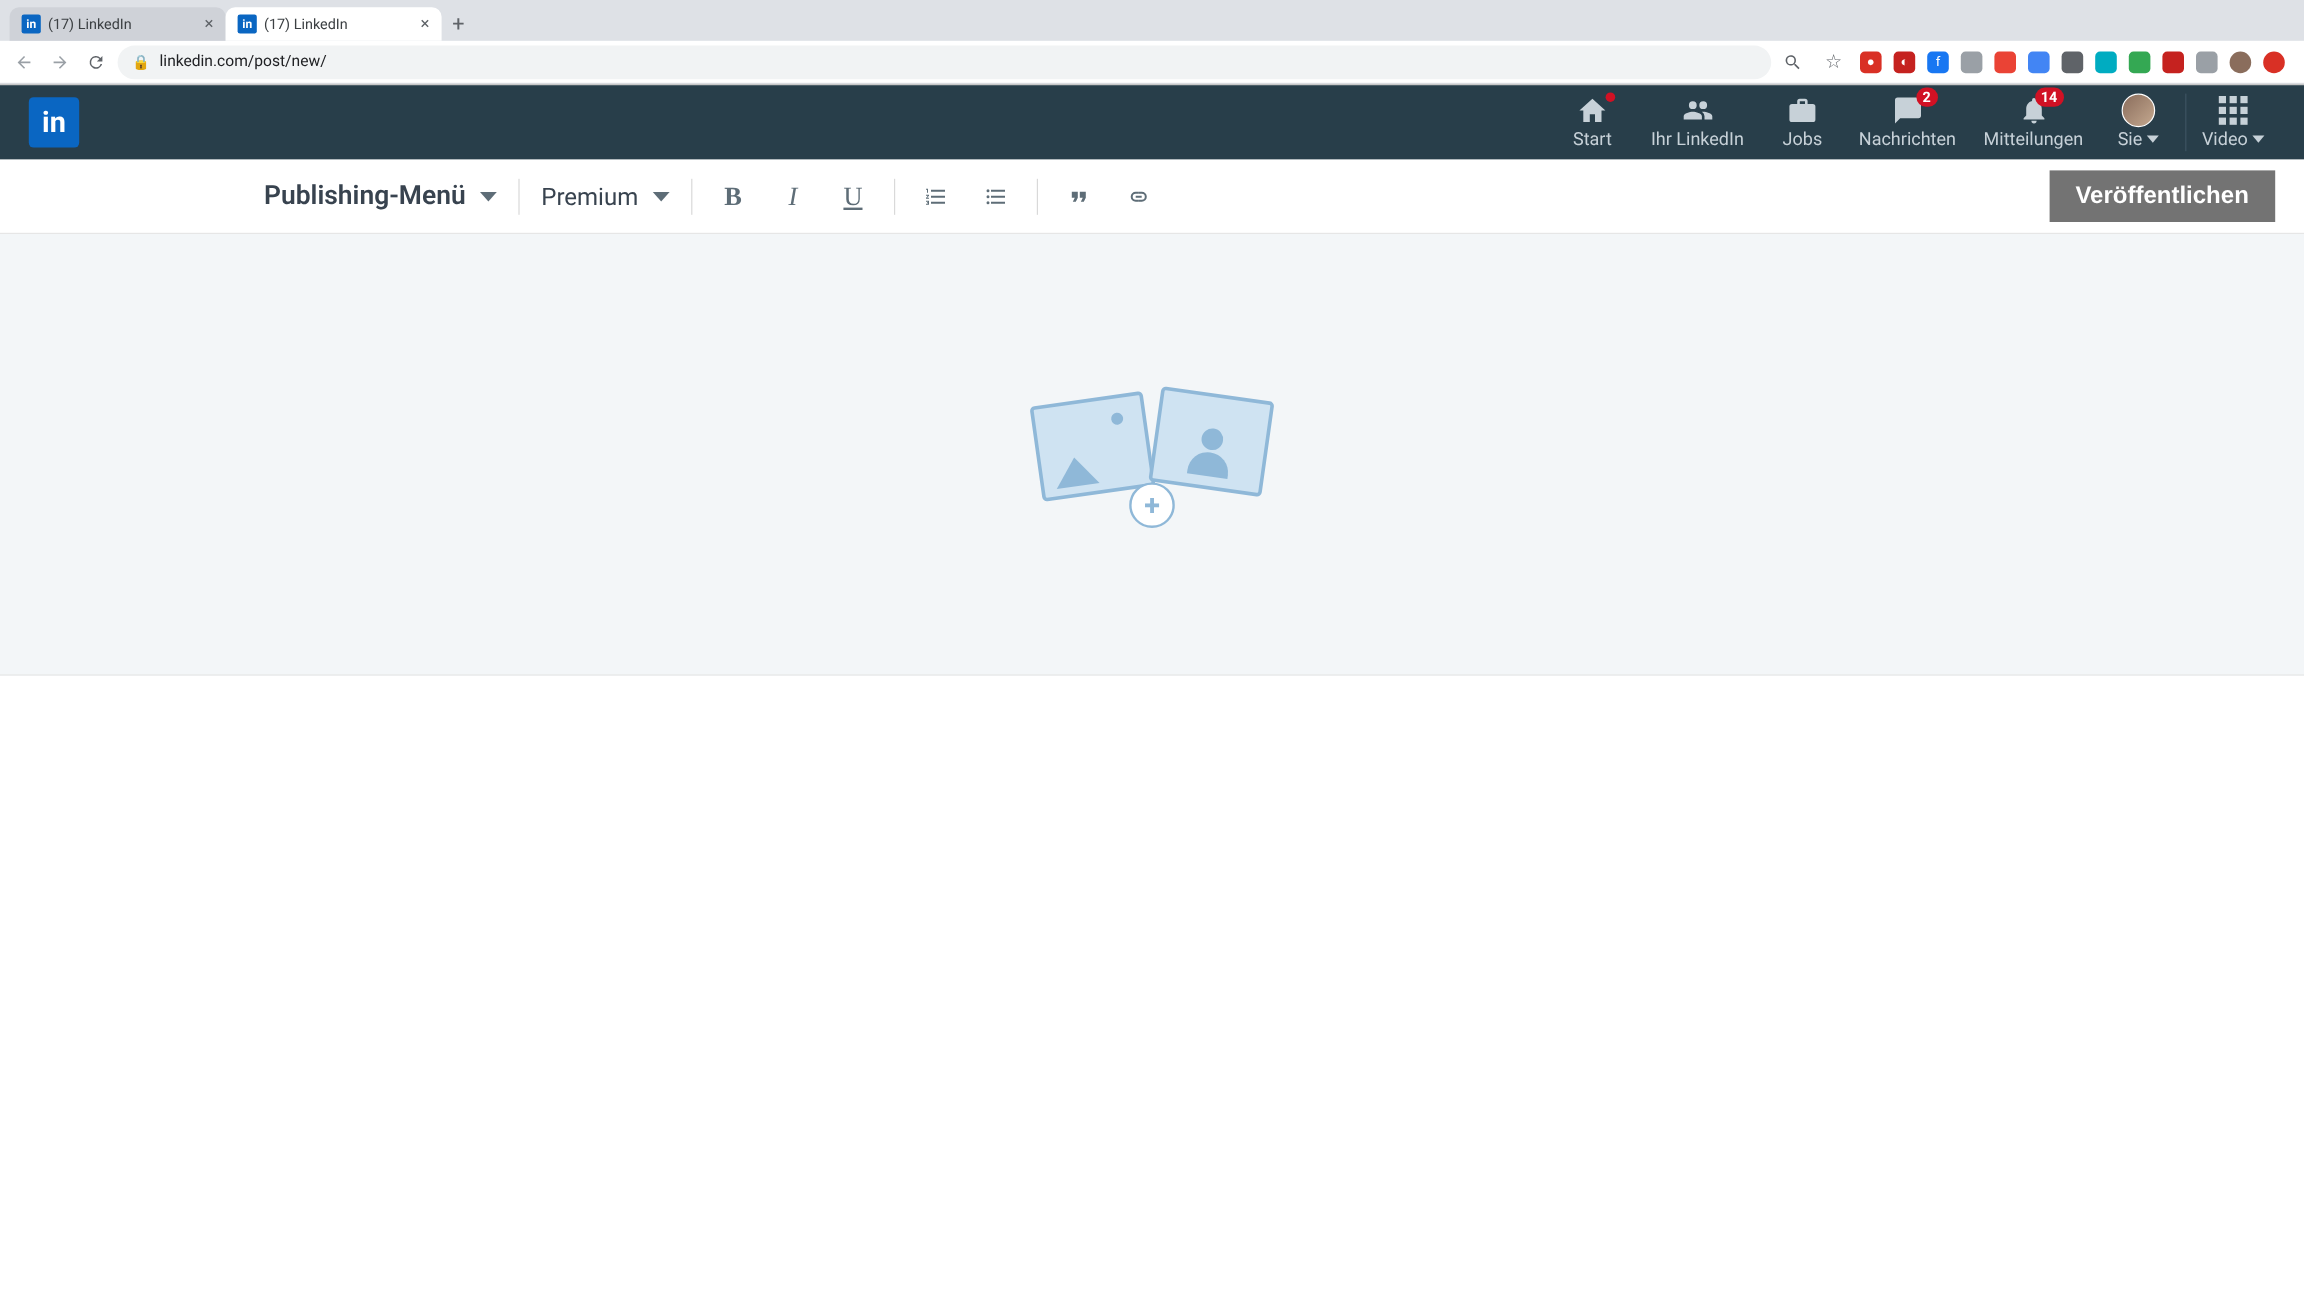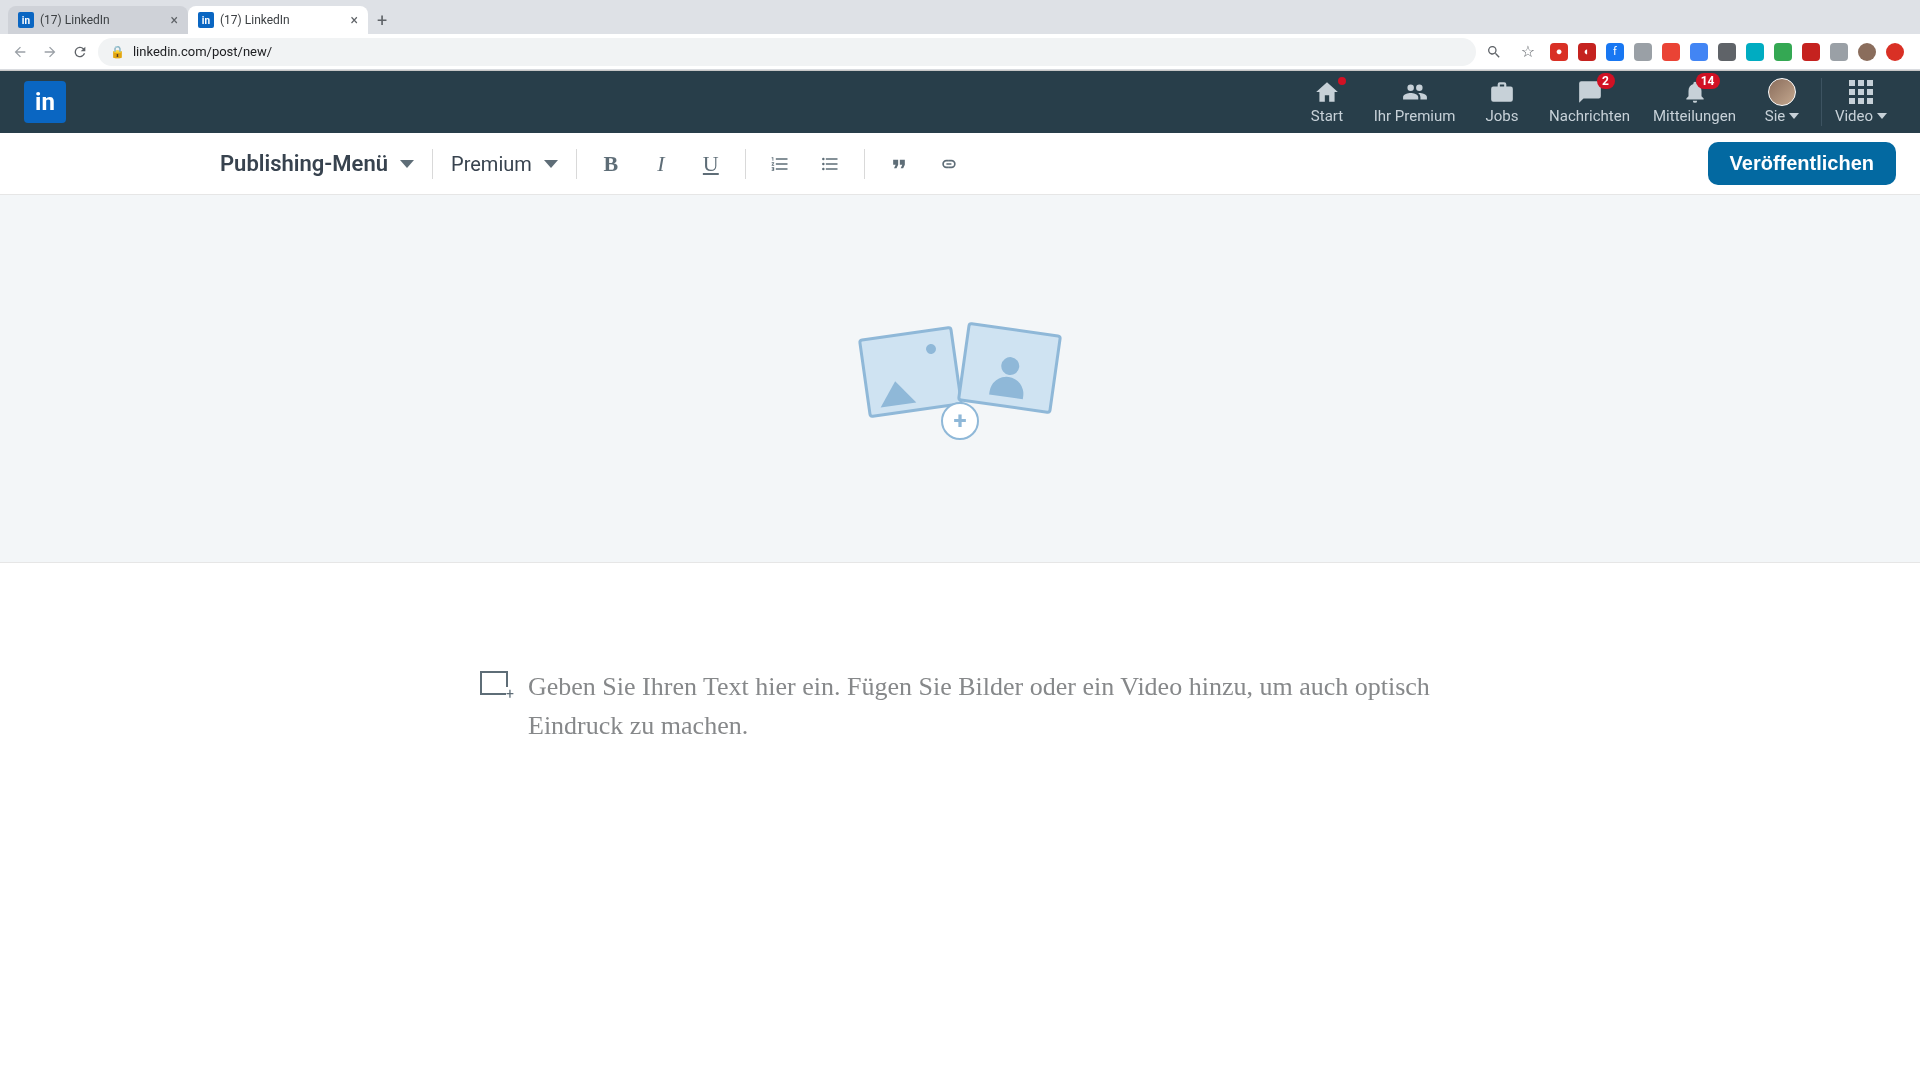--- a/index.html
+++ b/index.html
@@ -48,21 +48,21 @@
   .editor-toolbar { height: 62px; background: #fff; border-bottom: 1px solid #e6e6e6; display: flex; align-items: center; padding: 0 24px 0 220px; gap: 18px; }
   .tb-dropdown { display: flex; align-items: center; gap: 12px; font-size: 22px; font-weight: 600; color: #38434f; cursor: pointer; }
   .tb-dropdown.normal { font-size: 20px; font-weight: 400; }
   .tb-caret { width: 0; height: 0; border-left: 7px solid transparent; border-right: 7px solid transparent; border-top: 8px solid #5e6d77; }
   .tb-sep { width: 1px; height: 30px; background: #d9d9d9; }
   .tb-btn { width: 32px; height: 32px; display: flex; align-items: center; justify-content: center; cursor: pointer; color: #5e6d77; font-size: 22px; }
   .tb-btn.bold { font-weight: bold; font-family: Georgia, serif; }
   .tb-btn.italic { font-style: italic; font-family: Georgia, serif; }
   .tb-btn.underline { text-decoration: underline; font-family: Georgia, serif; }
   .tb-right { margin-left: auto; }
-  .publish-btn { background: #0369a1; color: #fff; font-size: 20px; font-weight: 600; border: none; padding: 10px 22px; border-radius: 10px; cursor: pointer; }
+  .publish-btn { background: #737373; color: #fff; font-size: 20px; font-weight: 600; border: none; padding: 10px 22px; border-radius: 0; cursor: pointer; }
 
   
   .cover-area { height: 368px; background: #f3f6f8; border-bottom: 1px solid #e6e6e6; display: flex; align-items: center; justify-content: center; cursor: pointer; }
   .cover-placeholder { position: relative; width: 210px; height: 110px; }
   .photo-card { position: absolute; width: 95px; height: 80px; border: 3px solid #8fb8d8; background: #cfe3f2; border-radius: 4px; }
   .photo-card.left { left: 8px; top: 8px; transform: rotate(-8deg); }
   .photo-card.right { right: 8px; top: 4px; transform: rotate(8deg); }
   .photo-card .mtn { position: absolute; bottom: 6px; left: 10px; width: 0; height: 0; border-left: 18px solid transparent; border-right: 18px solid transparent; border-bottom: 24px solid #8fb8d8; }
   .photo-card .sun { position: absolute; top: 12px; right: 16px; width: 10px; height: 10px; border-radius: 50%; background: #8fb8d8; }
   .photo-card .person { position: absolute; bottom: 8px; left: 50%; transform: translateX(-50%); width: 34px; height: 40px; }
@@ -154,21 +154,21 @@
         <span class="badge dot"></span>
       </div>
       <span class="nav-label">Start</span>
     </div>
     <div class="nav-item">
       <div class="nav-icon">
         <svg viewBox="0 0 24 24">
             <path d="M16 11a3 3 0 1 0-3-3 3 3 0 0 0 3 3zm-8 0a3 3 0 1 0-3-3 3 3 0 0 0 3 3zm0 2c-2.33 0-7 1.17-7 3.5V19h14v-2.5C15 14.17 10.33 13 8 13zm8 0c-.29 0-.62 0-.97.05A4.22 4.22 0 0 1 17 16.5V19h6v-2.5c0-2.33-4.67-3.5-7-3.5z"></path>
           </svg>
       </div>
-      <span class="nav-label">Ihr Premium</span>
+      <span class="nav-label">Ihr LinkedIn</span>
     </div>
     <div class="nav-item narrow">
       <div class="nav-icon">
         <svg viewBox="0 0 24 24">
             <path d="M20 7h-4V5a2 2 0 0 0-2-2h-4a2 2 0 0 0-2 2v2H4a2 2 0 0 0-2 2v10a2 2 0 0 0 2 2h16a2 2 0 0 0 2-2V9a2 2 0 0 0-2-2zM10 5h4v2h-4z"></path>
           </svg>
       </div>
       <span class="nav-label">Jobs</span>
     </div>
     <div class="nav-item">
@@ -269,17 +269,13 @@
         <div class="mtn"></div>
       </div>
     <div class="photo-card right">
         <div class="person"></div>
       </div>
     <div class="add-circle">+</div>
   </div>
 </div>
 
 <div class="article-body">
-  <div class="body-row">
-    <div class="insert-media-btn"></div>
-    <div class="body-text">Geben Sie Ihren Text hier ein. Fügen Sie Bilder oder ein Video hinzu, um auch optisch Eindruck zu machen.</div>
-  </div>
 </div>
 
 </body></html>

